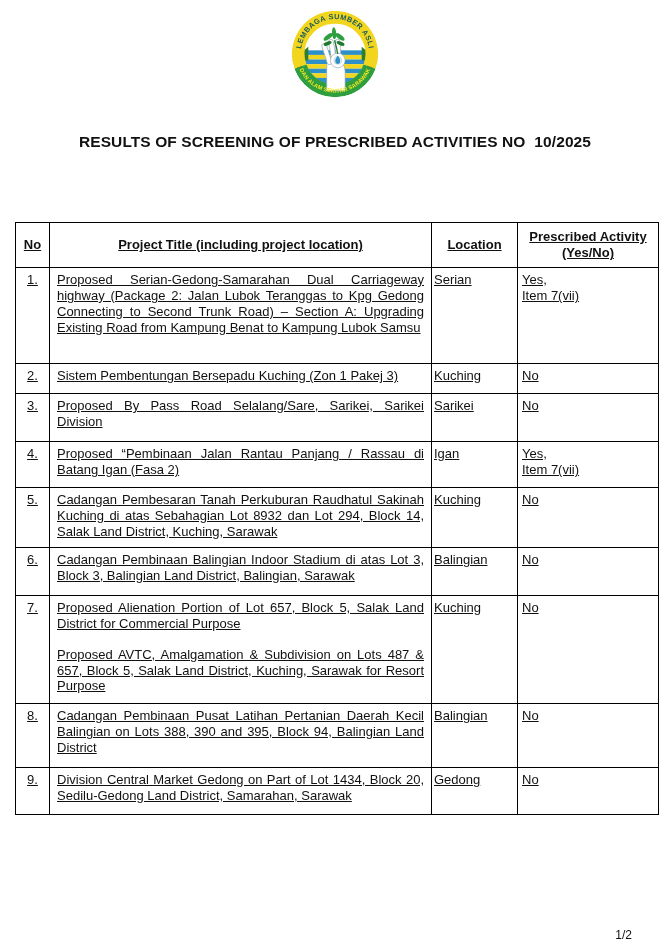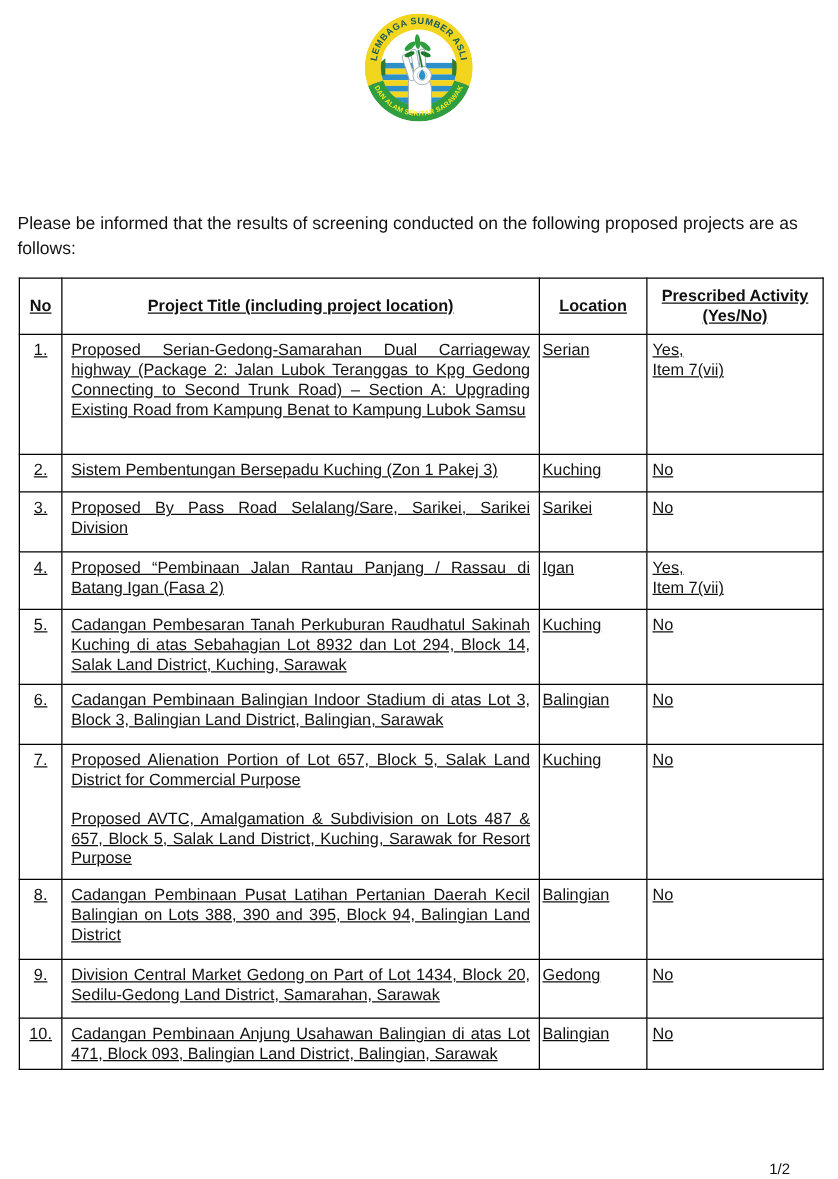--- a/index.html
+++ b/index.html
@@ -148,22 +148,22 @@
 
       <text font-size="8" font-weight="bold" fill="#175A5E" letter-spacing="0.5" font-family="Liberation Sans, sans-serif">
         <textPath href="#arcTopText" startOffset="50%" text-anchor="middle">LEMBAGA SUMBER ASLI</textPath>
       </text>
       <text font-size="6" font-weight="bold" fill="#F5E91E" letter-spacing="0.2" font-family="Liberation Sans, sans-serif">
         <textPath href="#arcBotText" startOffset="50%" text-anchor="middle">DAN ALAM SEKITAR SARAWAK</textPath>
       </text>
     </svg>
   </div>
 
-
-  <p class="intro">Please be informed that the results of screening conducted on the following proposed projects are as follows:</p>
+  <h1 class="doc-title">RESULTS OF SCREENING OF PRESCRIBED ACTIVITIES NO  10/2025</h1>
+
 
   <table class="results">
     <colgroup>
       <col style="width:34px">
       <col style="width:382px">
       <col style="width:86px">
       <col style="width:141px">
     </colgroup>
     <thead>
       <tr>
@@ -242,26 +242,18 @@
           <td class="c-act">No</td>
         </tr>
         <tr>
           <td class="c-no">9.</td>
           <td class="c-title">
             <p>Division Central Market Gedong on Part of Lot 1434, Block 20, Sedilu-Gedong Land District, Samarahan, Sarawak</p>
           </td>
           <td class="c-loc">Gedong</td>
           <td class="c-act">No</td>
         </tr>
-        <tr>
-          <td class="c-no">10.</td>
-          <td class="c-title">
-            <p>Cadangan Pembinaan Anjung Usahawan Balingian di atas Lot 471, Block 093, Balingian Land District, Balingian, Sarawak</p>
-          </td>
-          <td class="c-loc">Balingian</td>
-          <td class="c-act">No</td>
-        </tr>
       </tbody>
   </table>
 
   <div class="page-number">1/2</div>
 
 </div>
 
 </body></html>

